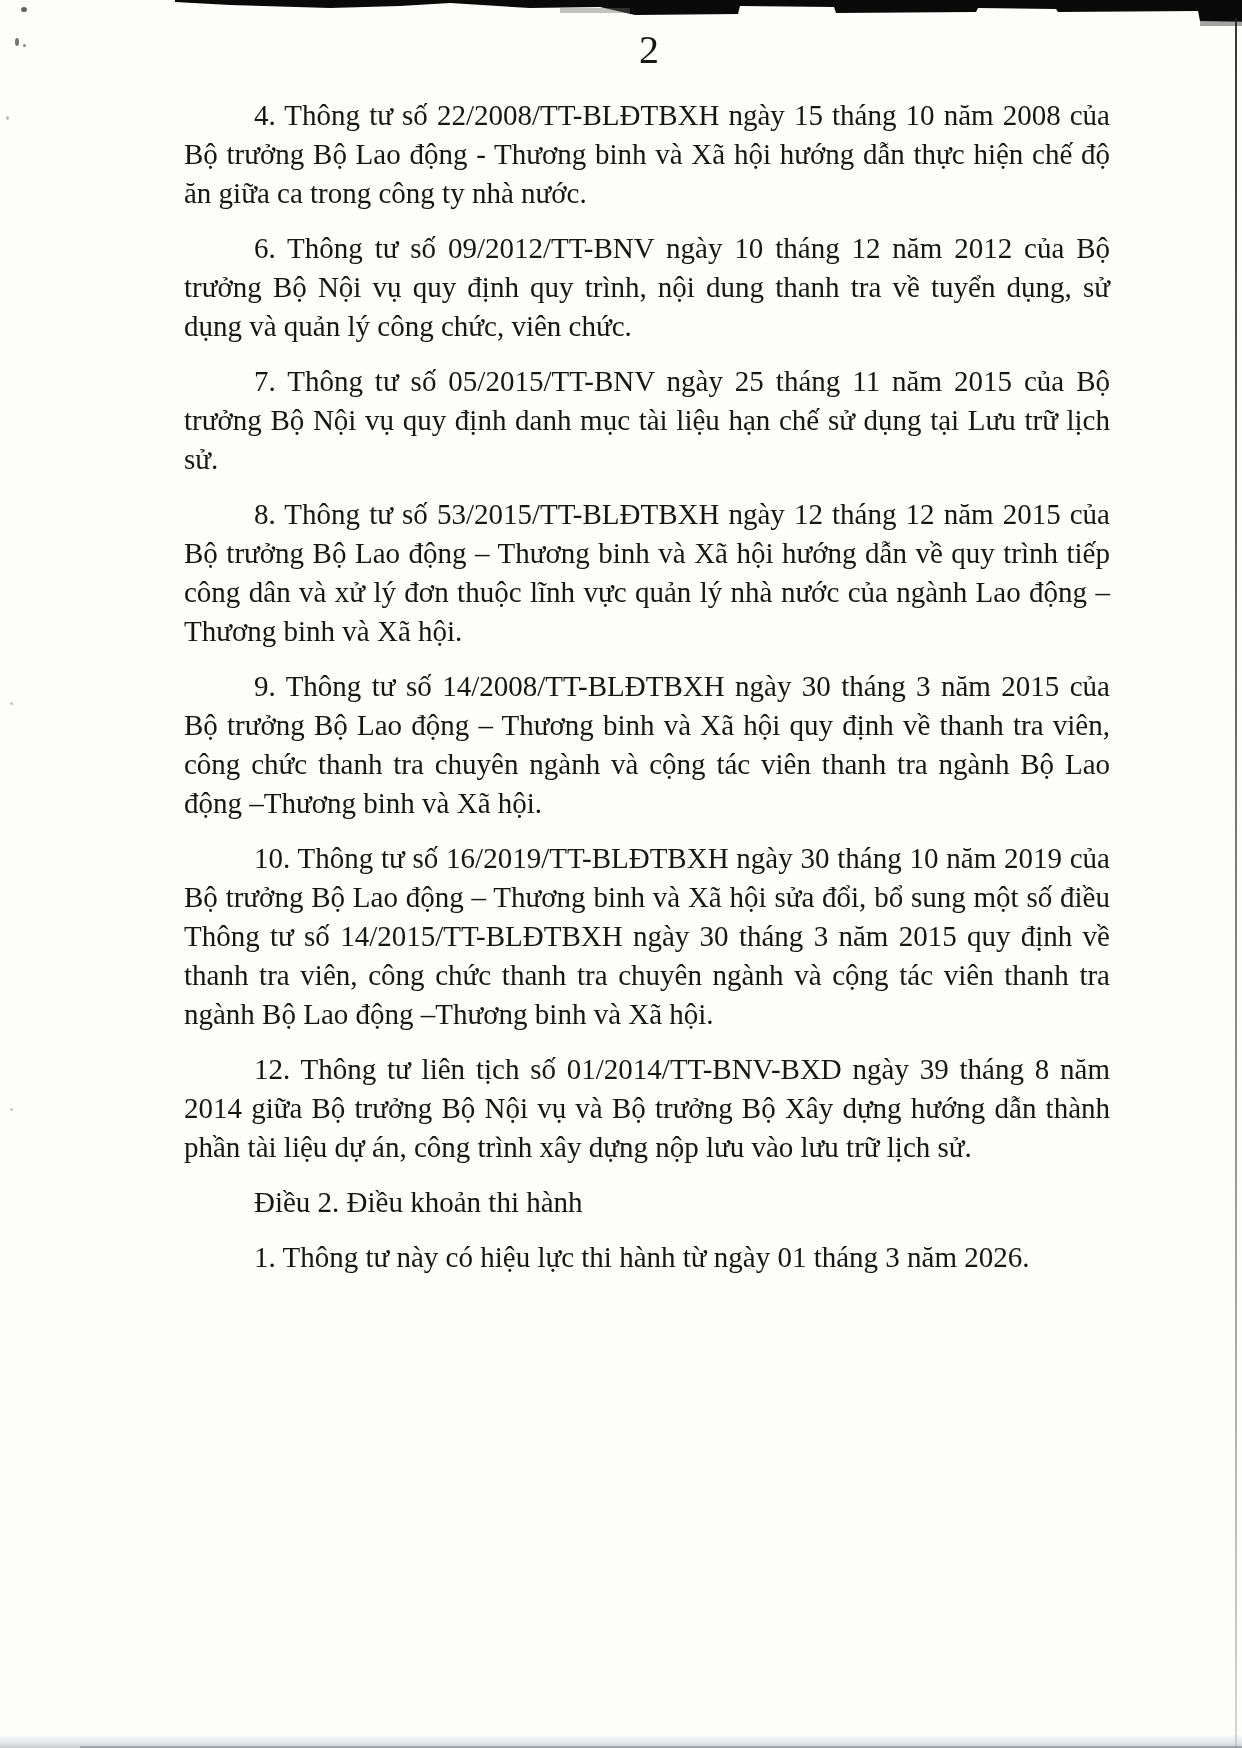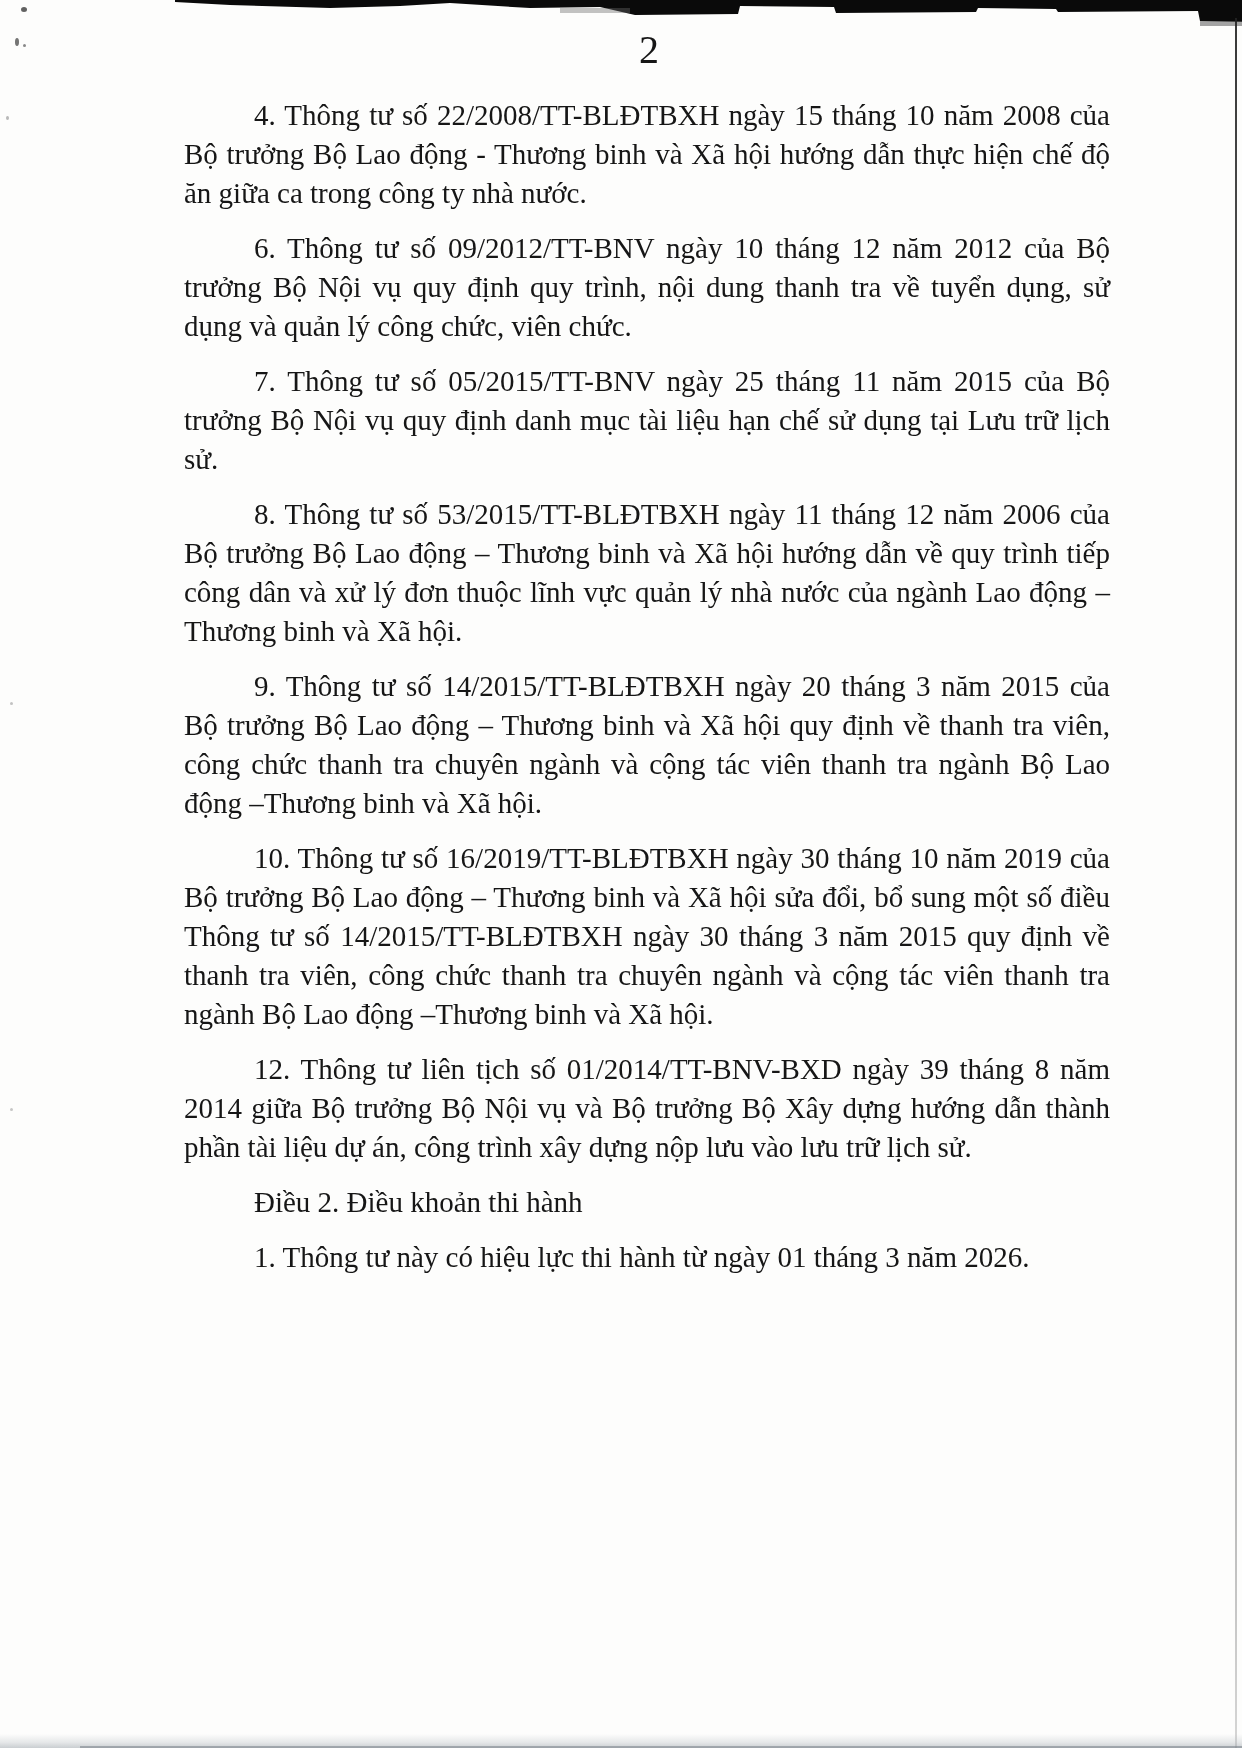--- a/index.html
+++ b/index.html
@@ -115,21 +115,21 @@
   <div class="speck s4"></div>
   <div class="speck s5"></div>
   <div class="speck s6"></div>
 
   <div class="page-number">2</div>
 
   <div class="doc-body">
     <p class="para">4. Thông tư số 22/2008/TT-BLĐTBXH ngày 15 tháng 10 năm 2008 của Bộ trưởng Bộ Lao động - Thương binh và Xã hội hướng dẫn thực hiện chế độ ăn giữa ca trong công ty nhà nước.</p>
     <p class="para">6. Thông tư số 09/2012/TT-BNV ngày 10 tháng 12 năm 2012 của Bộ trưởng Bộ Nội vụ quy định quy trình, nội dung thanh tra về tuyển dụng, sử dụng và quản lý công chức, viên chức.</p>
     <p class="para">7. Thông tư số 05/2015/TT-BNV ngày 25 tháng 11 năm 2015 của Bộ trưởng Bộ Nội vụ quy định danh mục tài liệu hạn chế sử dụng tại Lưu trữ lịch sử.</p>
-    <p class="para">8. Thông tư số 53/2015/TT-BLĐTBXH ngày 11 tháng 12 năm 2006 của Bộ trưởng Bộ Lao động – Thương binh và Xã hội hướng dẫn về quy trình tiếp công dân và xử lý đơn thuộc lĩnh vực quản lý nhà nước của ngành Lao động – Thương binh và Xã hội.</p>
-    <p class="para">9. Thông tư số 14/2015/TT-BLĐTBXH ngày 20 tháng 3 năm 2015 của Bộ trưởng Bộ Lao động – Thương binh và Xã hội quy định về thanh tra viên, công chức thanh tra chuyên ngành và cộng tác viên thanh tra ngành Bộ Lao động –Thương binh và Xã hội.</p>
+    <p class="para">8. Thông tư số 53/2015/TT-BLĐTBXH ngày 12 tháng 12 năm 2015 của Bộ trưởng Bộ Lao động – Thương binh và Xã hội hướng dẫn về quy trình tiếp công dân và xử lý đơn thuộc lĩnh vực quản lý nhà nước của ngành Lao động – Thương binh và Xã hội.</p>
+    <p class="para">9. Thông tư số 14/2008/TT-BLĐTBXH ngày 30 tháng 3 năm 2015 của Bộ trưởng Bộ Lao động – Thương binh và Xã hội quy định về thanh tra viên, công chức thanh tra chuyên ngành và cộng tác viên thanh tra ngành Bộ Lao động –Thương binh và Xã hội.</p>
     <p class="para">10. Thông tư số 16/2019/TT-BLĐTBXH ngày 30 tháng 10 năm 2019 của Bộ trưởng Bộ Lao động – Thương binh và Xã hội sửa đổi, bổ sung một số điều Thông tư số 14/2015/TT-BLĐTBXH ngày 30 tháng 3 năm 2015 quy định về thanh tra viên, công chức thanh tra chuyên ngành và cộng tác viên thanh tra ngành Bộ Lao động –Thương binh và Xã hội.</p>
     <p class="para">12. Thông tư liên tịch số 01/2014/TT-BNV-BXD ngày 39 tháng 8 năm 2014 giữa Bộ trưởng Bộ Nội vụ và Bộ trưởng Bộ Xây dựng hướng dẫn thành phần tài liệu dự án, công trình xây dựng nộp lưu vào lưu trữ lịch sử.</p>
     <p class="para heading">Điều 2. Điều khoản thi hành</p>
     <p class="para">1. Thông tư này có hiệu lực thi hành từ ngày 01 tháng 3 năm 2026.</p>
   </div>
 
 </div>
 
 </body></html>

